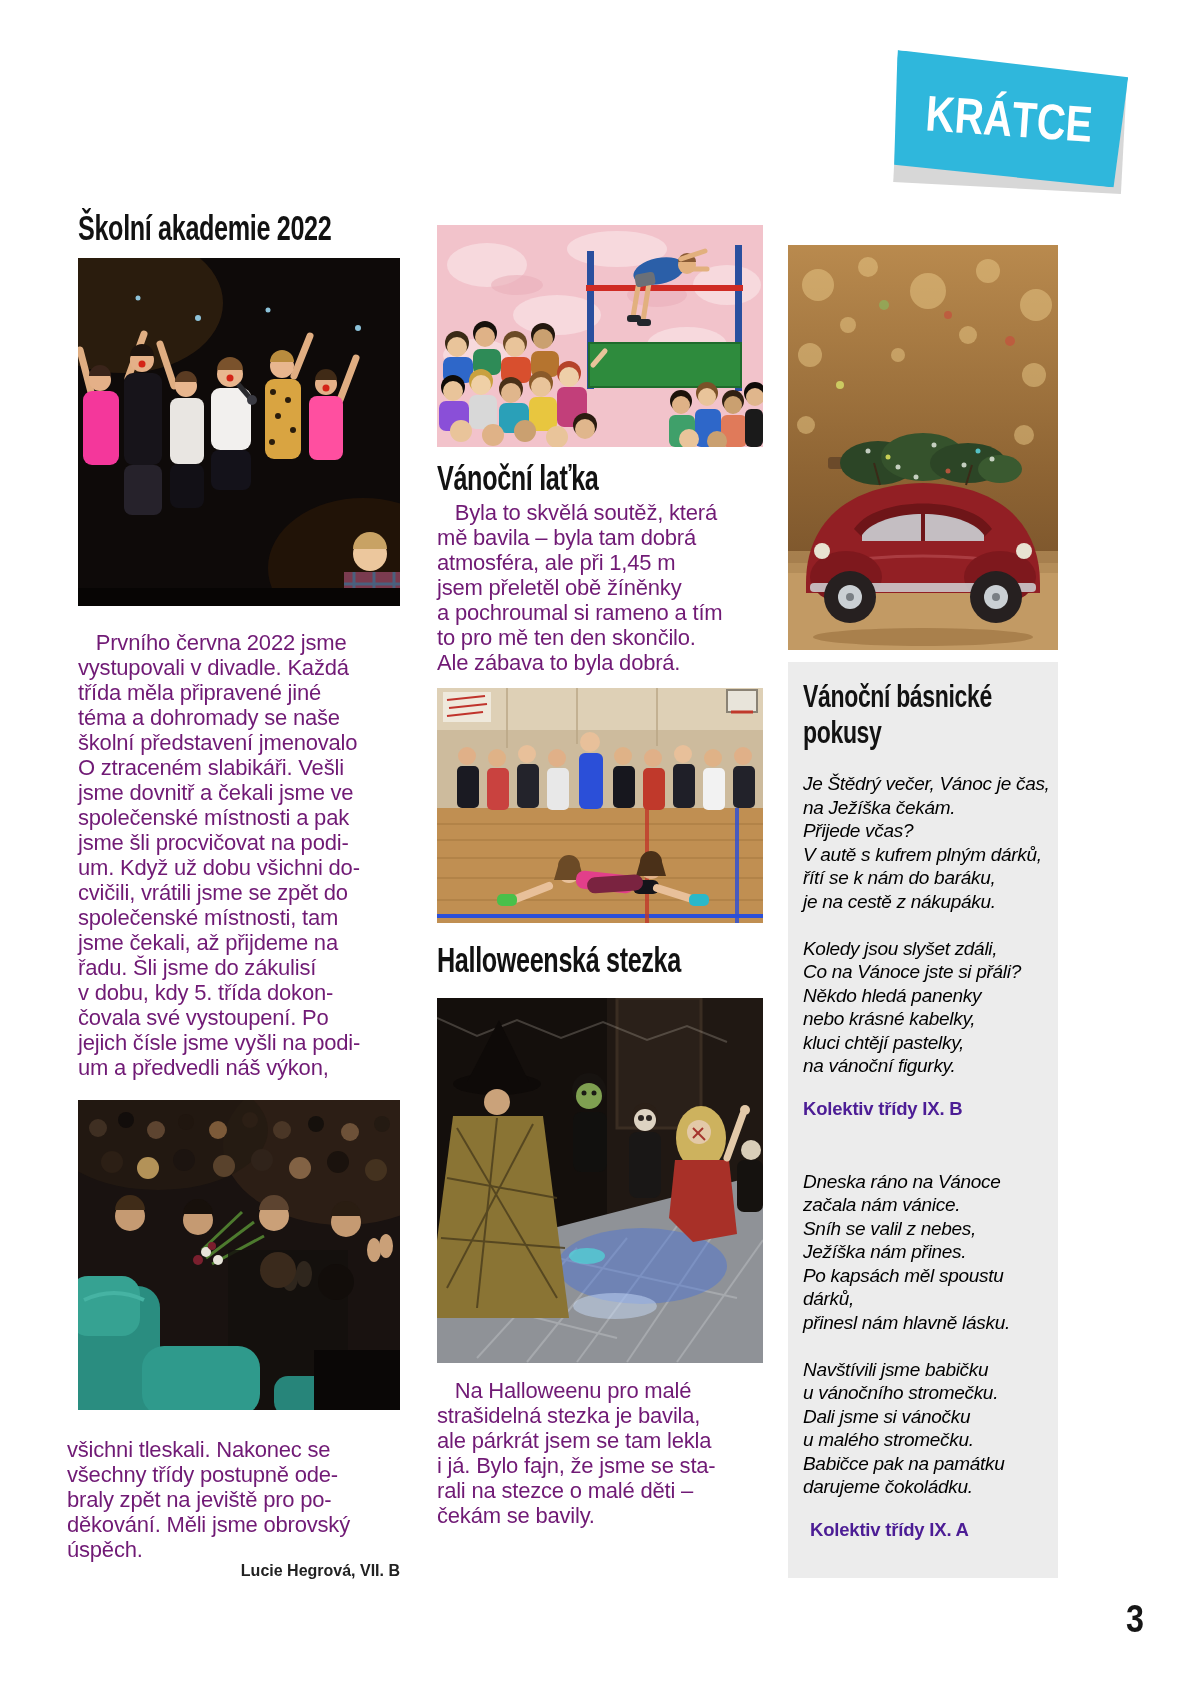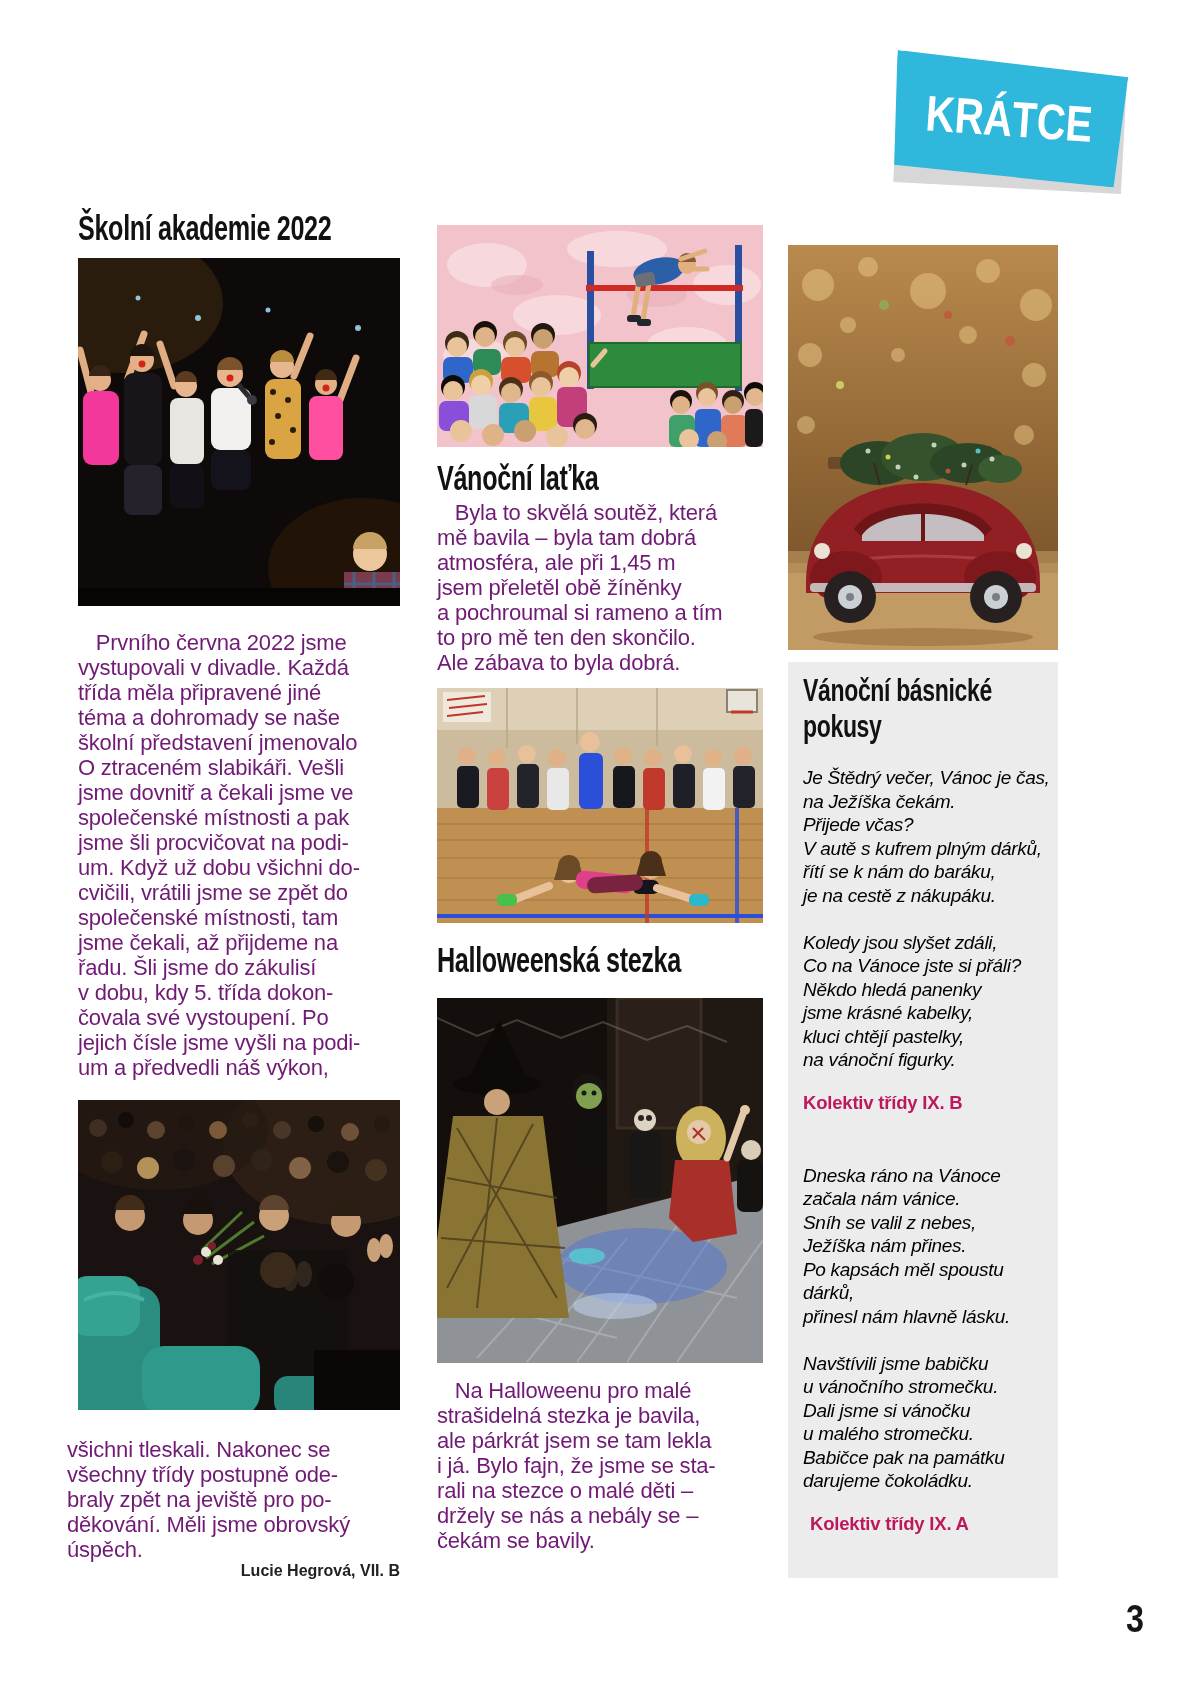--- a/index.html
+++ b/index.html
@@ -14,26 +14,26 @@
   .body-text .line{white-space:nowrap;}
   .author-line{font-weight:700;font-size:16px;color:#222;text-align:right;width:322px;}
   .banner-shadow{left:896px;top:76px;width:228px;height:112px;background:#d7d7d7;
         transform:rotate(3deg);}
   .banner{left:893px;top:58px;width:232px;height:122px;background:#2fb7dc;
         transform:rotate(4deg);clip-path:polygon(0 0,100% 9%,97% 100%,2% 94%);
         display:flex;align-items:center;justify-content:center;}
   .banner-label{font-weight:800;font-size:50px;color:#fff;letter-spacing:0;
         transform:scaleX(.8);white-space:nowrap;}
   .gray-box{left:788px;top:662px;width:270px;height:916px;background:#ececec;
-        box-sizing:border-box;padding:10px 14px 0 15px;}
+        box-sizing:border-box;padding:16px 14px 0 15px;}
   .box-heading{font-weight:800;font-size:32px;line-height:36px;color:#121212;
         letter-spacing:-.5px;transform:scaleX(.72);transform-origin:0 0;white-space:nowrap;}
   .poem{font-style:italic;font-size:19px;line-height:23.5px;color:#000000;letter-spacing:-.3px;}
   .poem .line{white-space:nowrap;}
-  .signature{font-weight:700;font-size:18.5px;color:#be185d;letter-spacing:-.2px;}
+  .signature{font-weight:700;font-size:18.5px;color:#4c1d95;letter-spacing:-.2px;}
   .sig-b{margin-top:20px;margin-bottom:50px;}
   .sig-a{margin-top:20px;margin-left:7px;}
   .poem1{margin-top:22px;}
   .page-num{left:1126px;top:1598px;font-weight:800;font-size:38px;color:#161616;
         transform:scaleX(.85);transform-origin:0 0;}
 </style>
 </head>
 <body>
 
 <div class="page">
@@ -484,21 +484,20 @@
       <ellipse cx="178" cy="308" rx="42" ry="13" fill="#cfe3ff" opacity=".45"></ellipse>
     </svg>
   </div>
 
   <div class="abs body-text" style="left:437px;top:1378px;width:326px;">
       <div class="line">&nbsp;&nbsp;&nbsp;Na Halloweenu pro malé</div>
       <div class="line">strašidelná stezka je bavila,</div>
       <div class="line">ale párkrát jsem se tam lekla</div>
       <div class="line">i já. Bylo fajn, že jsme se sta-</div>
       <div class="line">rali na stezce o malé děti –</div>
-      <div class="line">držely se nás a nebály se –</div>
       <div class="line">čekám se bavily.</div>
     </div>
 
   <div class="abs" style="left:788px;top:245px;">
     <svg class="photo" width="270" height="405" viewBox="0 0 270 405">
       <defs>
         <linearGradient id="warm" x1="0" y1="0" x2="0" y2="1">
           <stop offset="0" stop-color="#b98a4e"></stop>
             <stop offset=".55" stop-color="#8f6534"></stop>
           <stop offset="1" stop-color="#6e4a26"></stop>
@@ -584,21 +583,21 @@
         <div class="line">Je Štědrý večer, Vánoc je čas,</div>
         <div class="line">na Ježíška čekám.</div>
         <div class="line">Přijede včas?</div>
         <div class="line">V autě s kufrem plným dárků,</div>
         <div class="line">řítí se k nám do baráku,</div>
         <div class="line">je na cestě z nákupáku.</div>
         <div class="line">&nbsp;</div>
         <div class="line">Koledy jsou slyšet zdáli,</div>
         <div class="line">Co na Vánoce jste si přáli?</div>
         <div class="line">Někdo hledá panenky</div>
-        <div class="line">jsme krásné kabelky,</div>
+        <div class="line">nebo krásné kabelky,</div>
         <div class="line">kluci chtějí pastelky,</div>
         <div class="line">na vánoční figurky.</div>
       </div>
     <div class="signature sig-b">Kolektiv třídy IX. B</div>
     <div class="poem">
         <div class="line">Dneska ráno na Vánoce</div>
         <div class="line">začala nám vánice.</div>
         <div class="line">Sníh se valil z nebes,</div>
         <div class="line">Ježíška nám přines.</div>
         <div class="line">Po kapsách měl spoustu</div>

